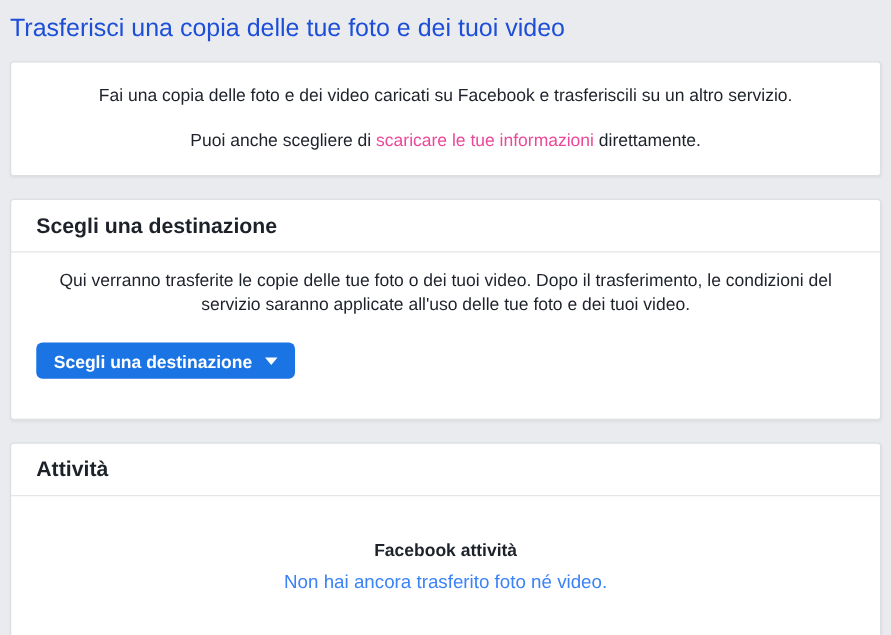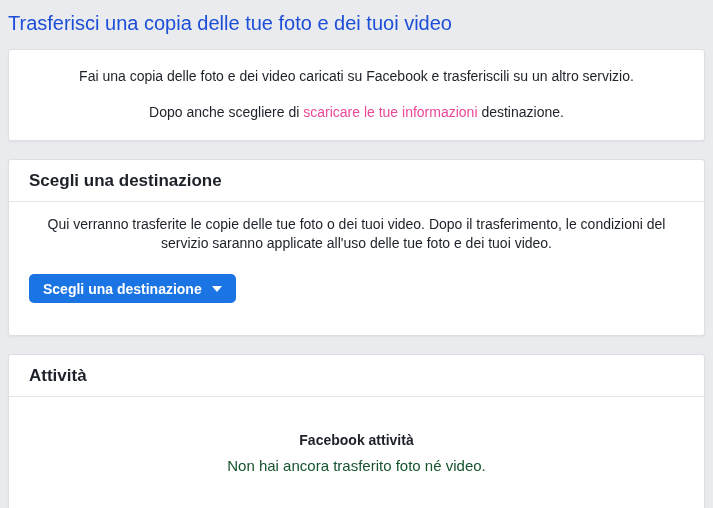--- a/index.html
+++ b/index.html
@@ -84,33 +84,33 @@
   .empty-state { text-align: center; }
   .empty-title {
     font-size: 14px;
     font-weight: 700;
     color: #1d2129;
     margin-bottom: 9px;
   }
   .empty-subtitle {
     font-size: 15px;
     font-weight: 400;
-    color: #14532d;
+    color: #3b82f6;
   }
 </style>
 </head>
 <body>
 
 <div class="page">
 
   <h1 class="page-title">Trasferisci una copia delle tue foto e dei tuoi video</h1>
 
   <section class="card intro-card">
     <p class="body-text">Fai una copia delle foto e dei video caricati su Facebook e trasferiscili su un altro servizio.</p>
-    <p class="body-text last"><span>Dopo anche scegliere di </span><a href="#" class="link">scaricare le tue informazioni</a><span> destinazione.</span></p>
+    <p class="body-text last"><span>Puoi anche scegliere di </span><a href="#" class="link">scaricare le tue informazioni</a><span> direttamente.</span></p>
   </section>
 
   <section class="card">
     <header class="card-header">
       <h2>Scegli una destinazione</h2>
     </header>
     <div class="card-body">
       <p class="body-text desc">Qui verranno trasferite le copie delle tue foto o dei tuoi video. Dopo il trasferimento, le condizioni del servizio saranno applicate all'uso delle tue foto e dei tuoi video.</p>
       <button class="btn-primary">
         <span>Scegli una destinazione</span>

